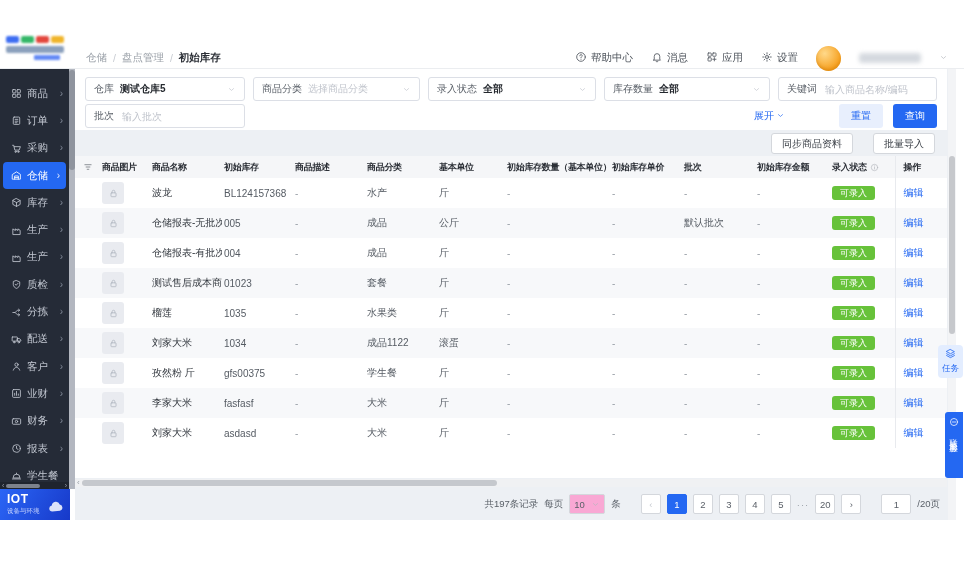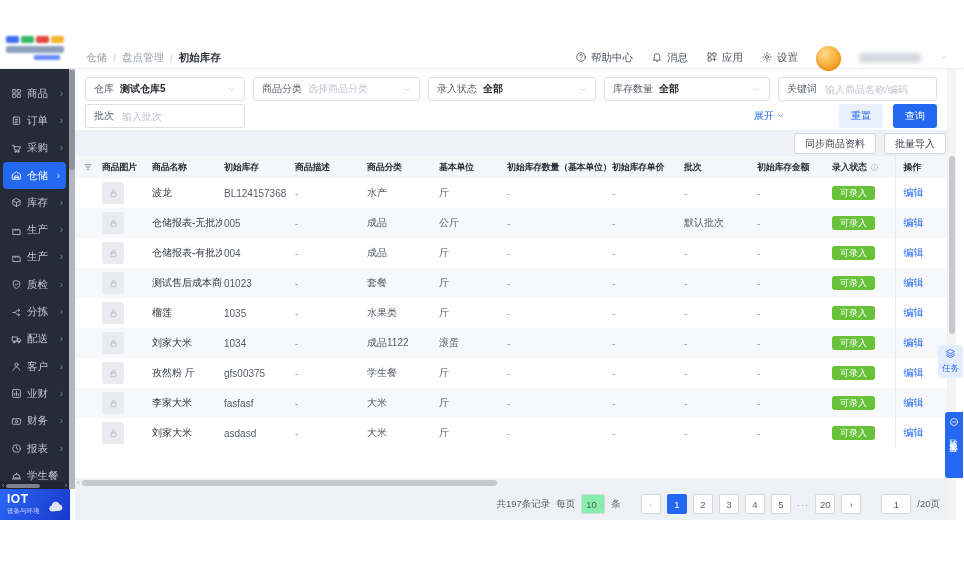--- a/index.html
+++ b/index.html
@@ -57,21 +57,21 @@
   .fbox .fplaceholder{color:#c0c4cc;white-space:nowrap;}
   .fbox .fchev{margin-left:auto;color:#c0c4cc;display:flex;}
   .fbox input{border:none;outline:none;flex:1;font-size:10px;color:#24282e;background:transparent;min-width:10px;font-family:inherit;}
   .fbox input::placeholder{color:#c0c4cc;}
   .f-actions{position:absolute;right:10px;top:36px;height:24px;display:flex;align-items:center;gap:10px;}
   .expand-link{color:var(--accent);font-size:10px;display:flex;align-items:center;gap:2px;cursor:pointer;}
   .btn-reset{width:44px;height:24px;border-radius:3px;background:#e8effd;color:var(--accent);border:none;font-size:10px;cursor:pointer;font-family:inherit;margin-left:44px;}
   .btn-search{width:44px;height:24px;border-radius:3px;background:var(--accent);color:#fff;border:none;font-size:10px;cursor:pointer;font-family:inherit;}
 
   
-  .toolbar{position:absolute;right:18px;top:133px;display:flex;gap:8px;}
+  .toolbar{position:absolute;right:29px;top:133px;display:flex;gap:20px;}
   .btn-plain{height:21px;padding:0 10px;background:#fff;border:1px solid #d4d7dc;border-radius:3px;font-size:10px;color:#3c4148;cursor:pointer;font-family:inherit;}
 
   
   .table-card{position:absolute;left:75px;top:156px;width:872px;height:322px;background:#fff;overflow:hidden;}
   table{border-collapse:collapse;table-layout:fixed;width:872px;}
   thead th{height:22px;background:#f5f6f8;color:#2b2f36;font-weight:bold;font-size:9px;letter-spacing:-0.3px;text-align:left;padding:0 2px;white-space:nowrap;overflow:hidden;}
   thead th .th-flex{display:flex;align-items:center;gap:3px;}
   tbody td{height:30px;font-size:10px;color:#555b63;padding:0 2px;white-space:nowrap;overflow:hidden;}
   tbody tr:nth-child(even){background:#f7f8fa;}
   td.c-name{color:#33383f;}
@@ -83,21 +83,21 @@
   .col-settings-icon{color:#6a7078;cursor:pointer;display:flex;justify-content:center;}
   .info-ico{color:#b4b8be;display:inline-flex;}
 
   
   .h-scrollbar{position:absolute;left:75px;top:479px;width:872px;height:8px;background:#f0f1f3;display:flex;align-items:center;}
   .h-scrollbar .arr{color:#9aa0a8;font-size:8px;padding:0 2px;line-height:8px;}
   .h-scrollbar .thumb{width:415px;height:6px;background:#c5c8cd;border-radius:3px;}
 
   
   .pagination{position:absolute;left:75px;top:492px;width:865px;height:24px;display:flex;align-items:center;justify-content:flex-end;gap:6px;font-size:9.5px;color:#5a6068;}
-  .pg-select{width:24px;height:20px;border:1px solid #d4d7dc;border-radius:2px;background:#86efac;display:flex;align-items:center;justify-content:space-between;padding:0 4px;box-sizing:border-box;cursor:pointer;}
+  .pg-select{width:36px;height:20px;border:1px solid #d4d7dc;border-radius:2px;background:#f9a8d4;display:flex;align-items:center;justify-content:space-between;padding:0 4px;box-sizing:border-box;cursor:pointer;}
   .pg-select .fchev{color:#b4b8be;display:flex;}
   .pg-box{min-width:20px;height:20px;border:1px solid #d4d7dc;border-radius:2px;background:#fff;display:flex;align-items:center;justify-content:center;color:#5a6068;cursor:pointer;box-sizing:border-box;padding:0 3px;}
   .pg-box.active{background:var(--accent);border-color:var(--accent);color:#fff;}
   .pg-box.disabled{color:#c6cad0;}
   .pg-ellipsis{color:#9aa0a8;letter-spacing:1px;}
   .pg-jump{width:30px;height:20px;border:1px solid #d4d7dc;border-radius:2px;background:#fff;display:flex;align-items:center;justify-content:center;box-sizing:border-box;}
   .pg-gap{width:8px;}
 
   
   .float-tasks{position:absolute;left:938px;top:345px;width:25px;height:33px;background:#e3edff;border-radius:4px;display:flex;flex-direction:column;align-items:center;justify-content:center;gap:2px;color:var(--accent);z-index:6;cursor:pointer;}

